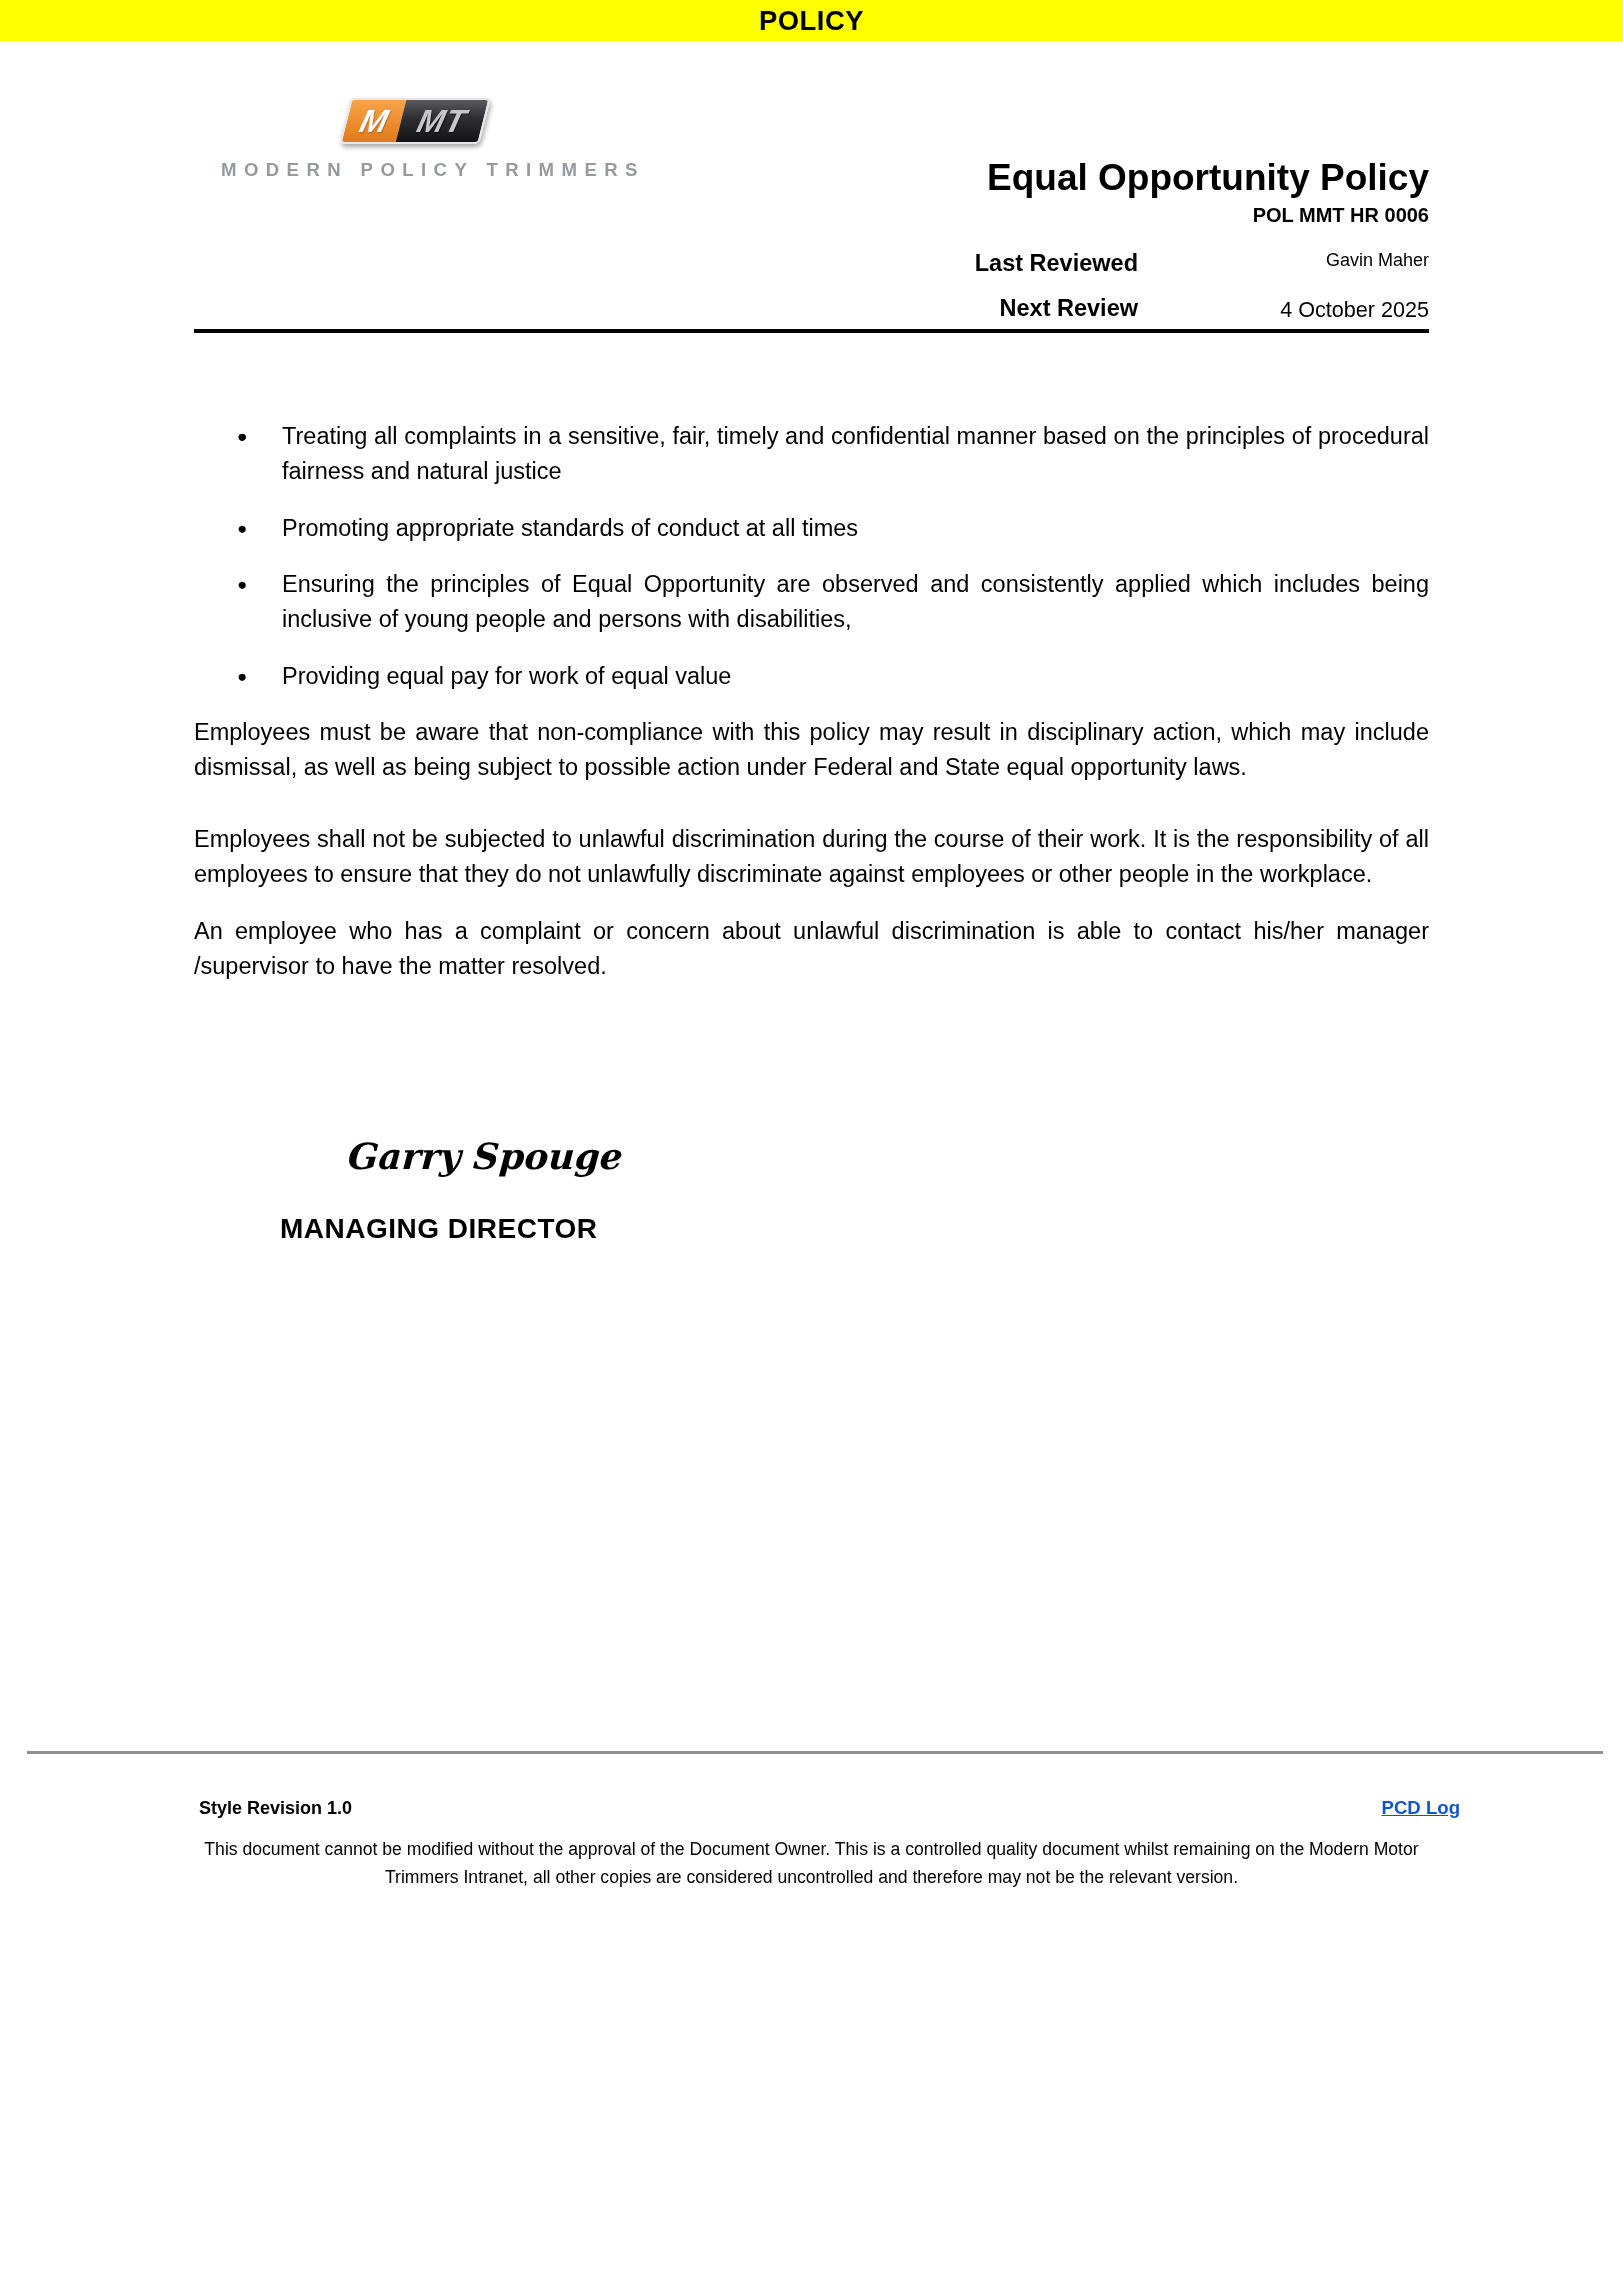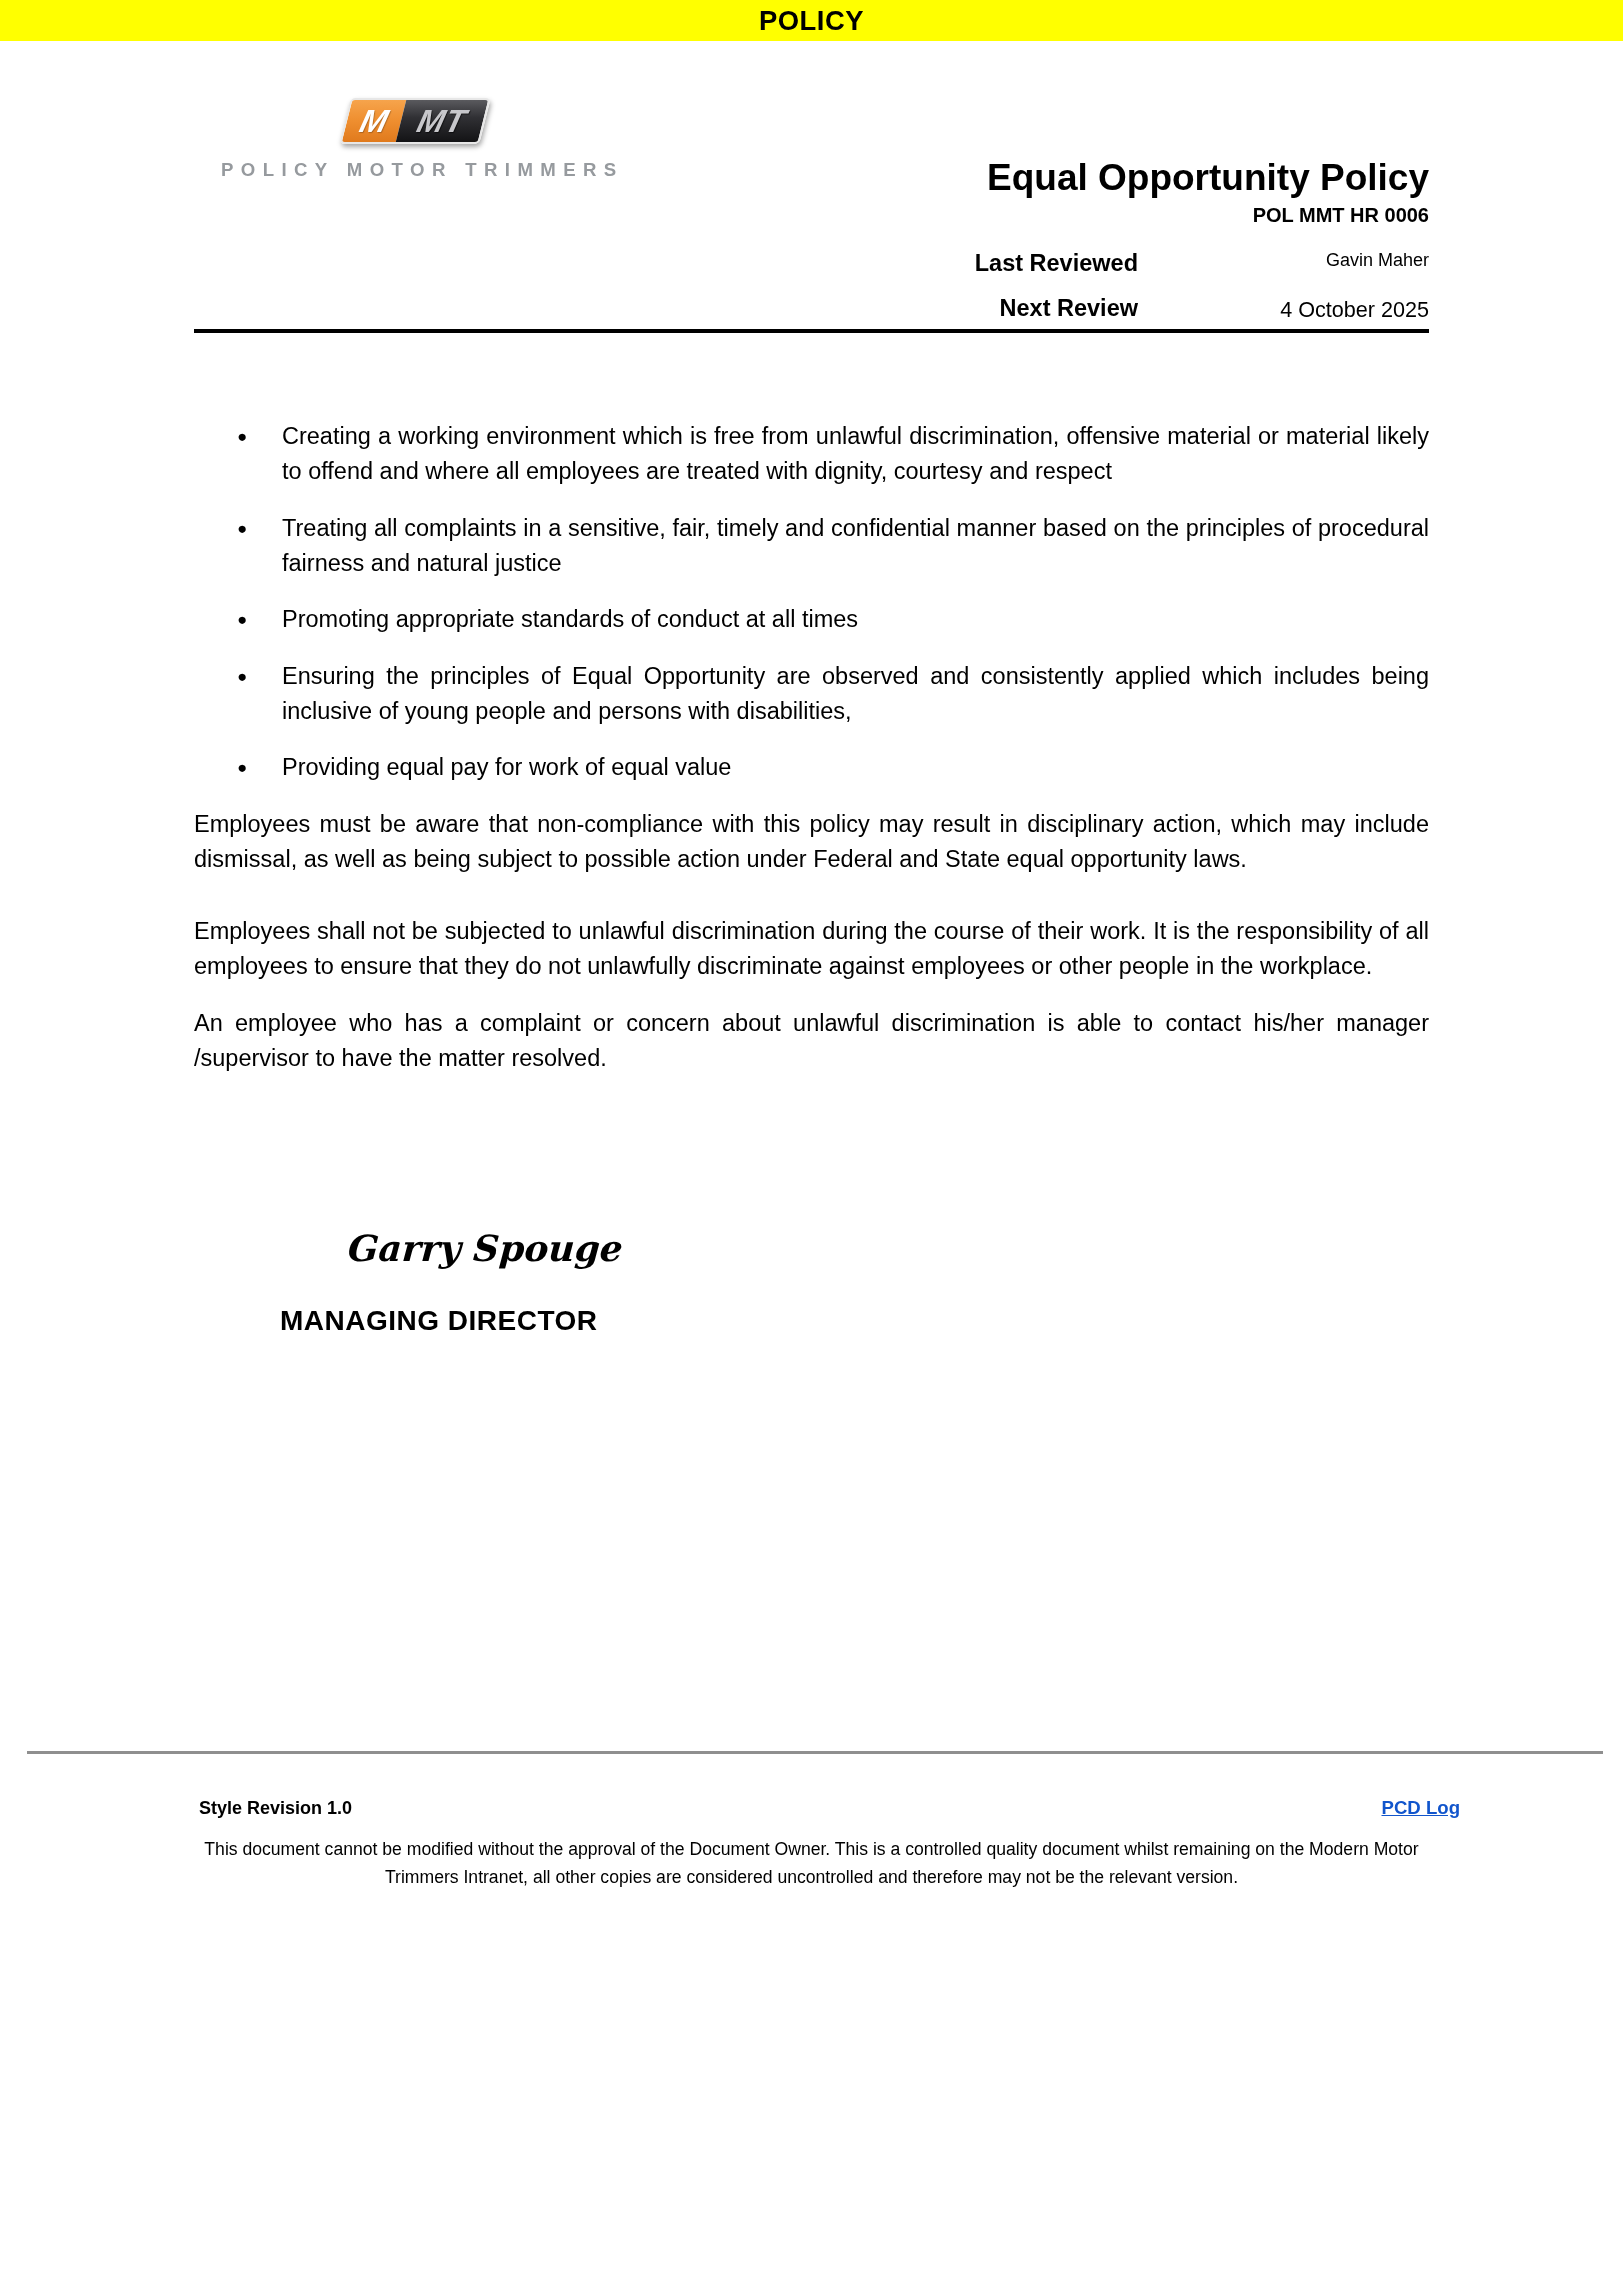--- a/index.html
+++ b/index.html
@@ -80,21 +80,21 @@
     <span class="banner-text">POLICY</span>
   </div>
 
   <div class="header">
 
     <div class="logo">
       <span class="badge">
         <span class="badge-m">M</span>
         <span class="badge-mt">MT</span>
       </span>
-      <div class="wordmark">POLICY MOTOR TRIMMERS</div>
+      <div class="wordmark">MODERN POLICY TRIMMERS</div>
     </div>
 
     <div class="title">Equal Opportunity Policy</div>
 
     <div class="meta">
       <div class="meta-row">
         <div class="meta-doc">POL MMT HR 0006</div>
       </div>
       <div class="meta-row">
         <span class="meta-label">Last Reviewed</span>
@@ -108,21 +108,20 @@
 
     <div class="rule"></div>
   </div>
 
   <div class="content">
 
 
     <ul class="commitments">
       <li>
         <span class="bullet-dot">●</span>
-        <span>Creating a working environment which is free from unlawful discrimination, offensive material or material likely to offend and where all employees are treated with dignity, courtesy and respect</span>
       </li>
       <li>
         <span class="bullet-dot">●</span>
         <span>Treating all complaints in a sensitive, fair, timely and confidential manner based on the principles of procedural fairness and natural justice</span>
       </li>
       <li>
         <span class="bullet-dot">●</span>
         <span>Promoting appropriate standards of conduct at all times</span>
       </li>
       <li>

